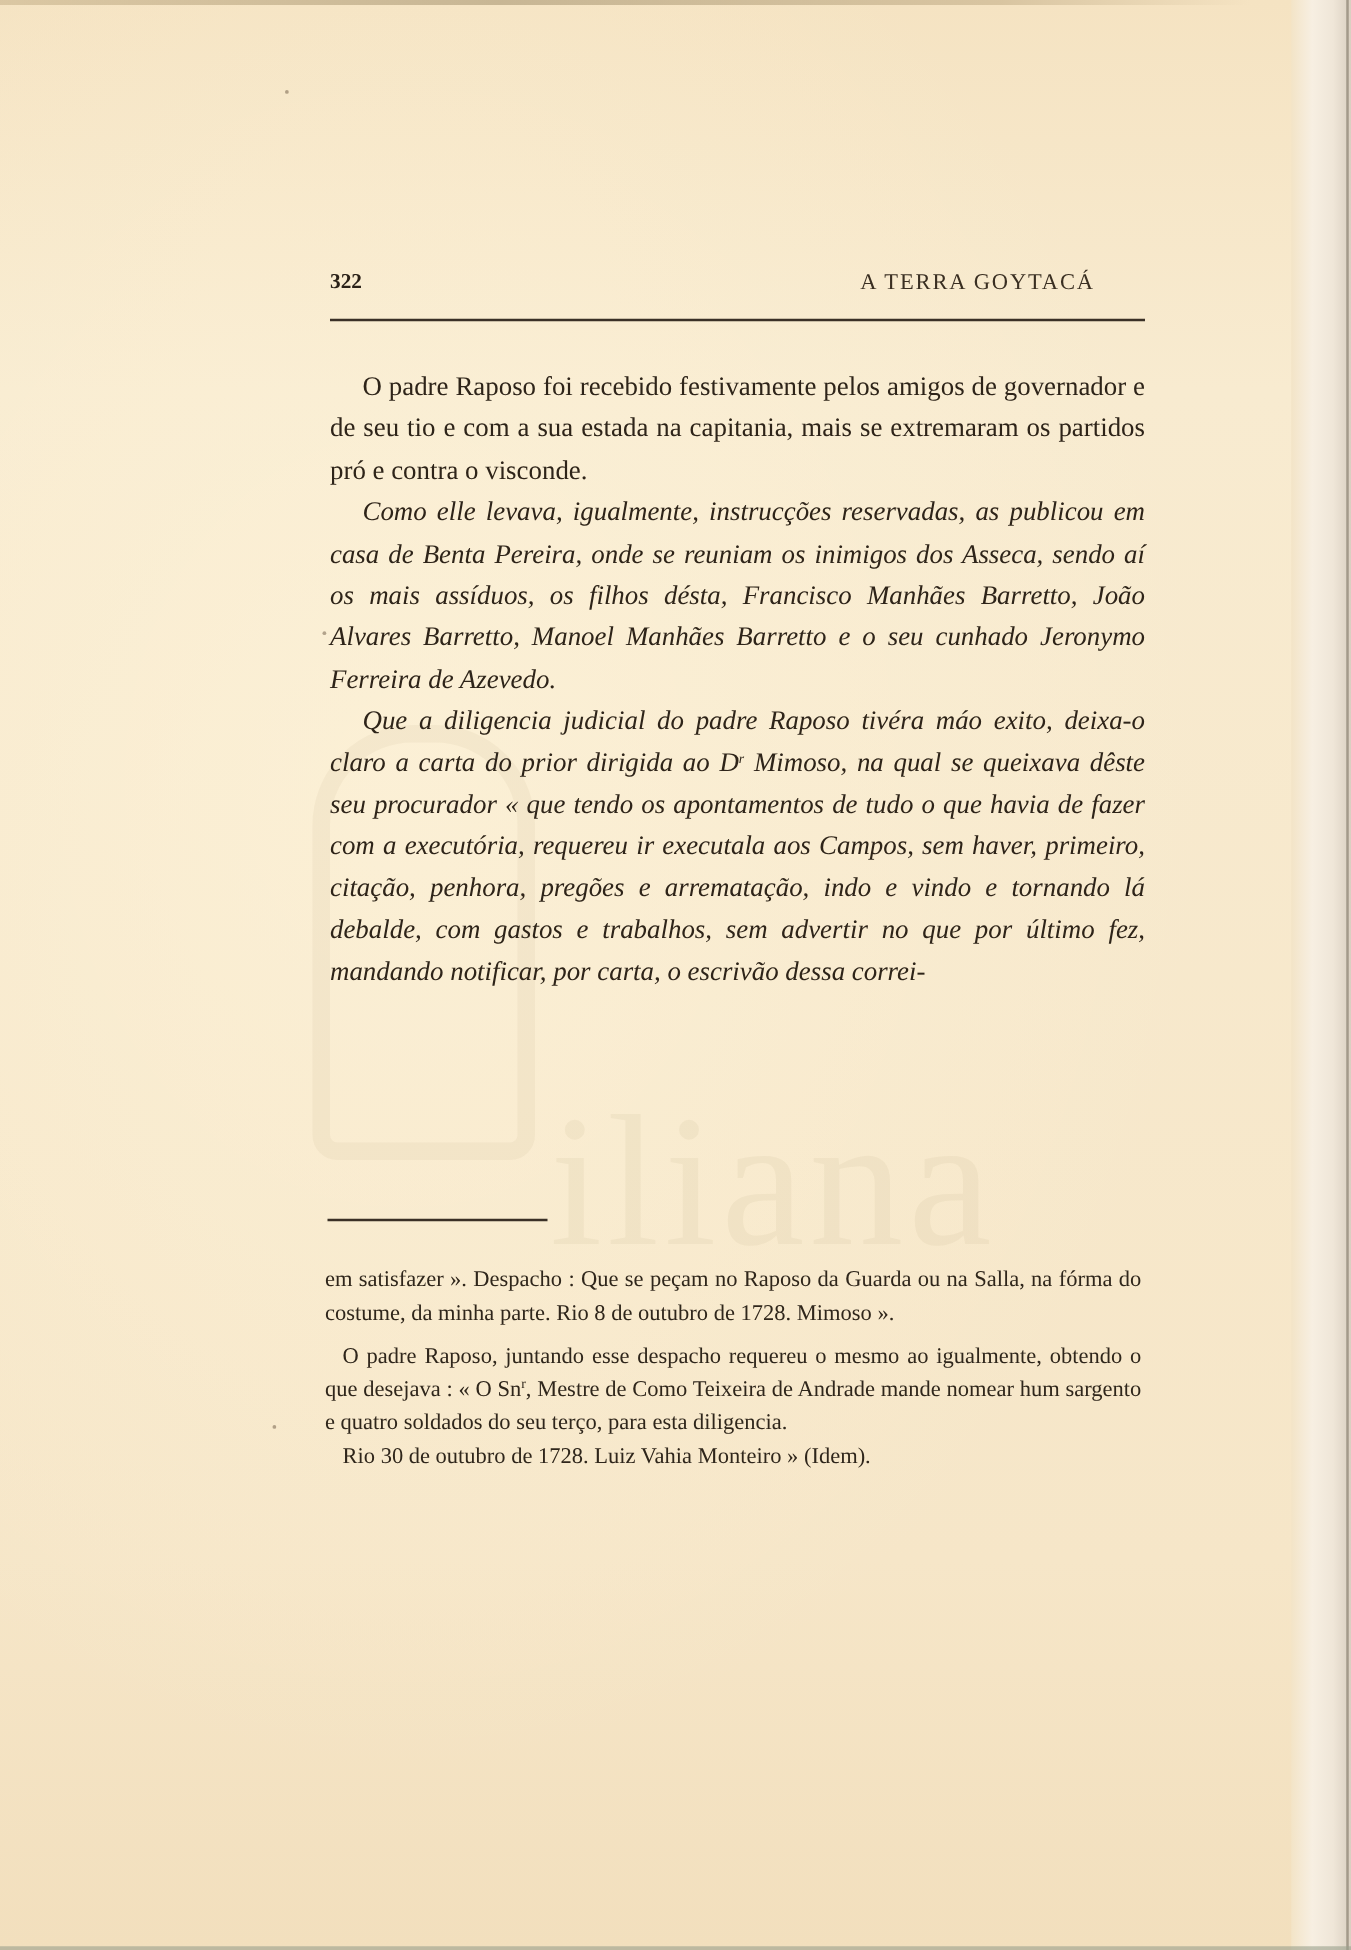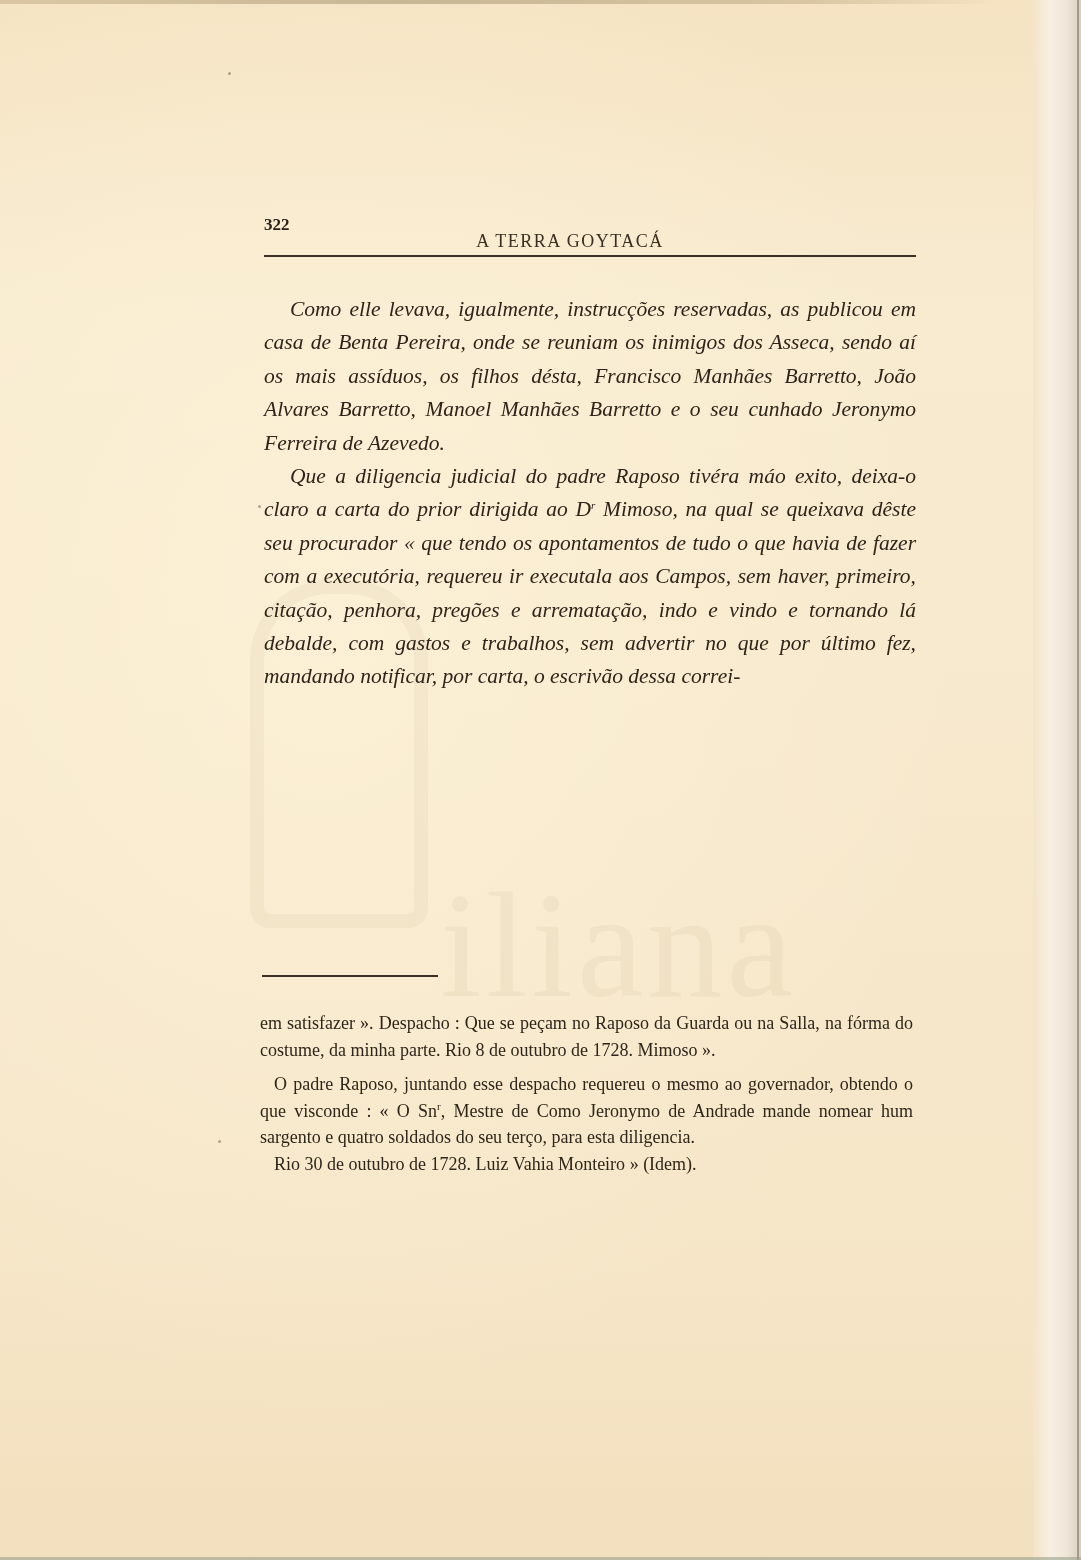--- a/index.html
+++ b/index.html
@@ -77,22 +77,22 @@
     }
     .page-number {
       position: absolute;
       left: 0; top: 2px;
       font-size: 17px;
       font-weight: bold;
       color: #2a2118;
     }
     .book-title {
       position: absolute;
-      left: 0; right: 0; top: 18px;
-      text-align: center;
+      left: 0; right: 0; top: 2px;
+      text-align: right;
       font-size: 18px;
       letter-spacing: 1.5px;
       color: #3a2f22;
       padding-right: 40px;
     }
     .head-rule {
       position: absolute;
       left: 264px; top: 255px;
       width: 652px; height: 2px;
       background: #3a3026;
@@ -169,24 +169,25 @@
 
   <div class="speck" style="left:218px; top:1140px;"></div>
 
   <div class="running-head">
     <span class="page-number">322</span>
     <span class="book-title">A TERRA GOYTACÁ</span>
   </div>
   <div class="head-rule"></div>
 
   <div class="body-text">
+    <p>O padre Raposo foi recebido festivamente pelos amigos de governador e de seu tio e com a sua estada na capitania, mais se extremaram os partidos pró e contra o visconde.</p>
     <p class="gap">Como elle levava, igualmente, instrucções reservadas, as publicou em casa de Benta Pereira, onde se reuniam os inimigos dos Asseca, sendo aí os mais assíduos, os filhos désta, Francisco Manhães Barretto, João Alvares Barretto, Manoel Manhães Barretto e o seu cunhado Jeronymo Ferreira de Azevedo.</p>
     <p class="gap"><span>Que a diligencia judicial do padre Raposo tivéra máo exito, deixa-o claro a carta do prior dirigida ao </span><span>D</span><sup>r</sup><span> Mimoso, na qual se queixava dêste seu procurador « que tendo os apontamentos de tudo o que havia de fazer com a executória, requereu ir executala aos Campos, sem haver, primeiro, citação, penhora, pregões e arrematação, indo e vindo e tornando lá debalde, com gastos e trabalhos, sem advertir no que por último fez, mandando notificar, por carta, o escrivão dessa correi-</span></p>
   </div>
 
   <div class="footnote-rule"></div>
 
   <div class="footnotes">
     <p><span>em satisfazer ». Despacho : Que se peçam no Raposo da Guarda ou na Salla, na fórma do costume, da minha parte. </span><span class="italic">Rio 8 de outubro de 1728. Mimoso</span><span> ».</span></p>
-    <p class="indent spaced"><span>O padre Raposo, juntando esse despacho requereu o mesmo ao governador, obtendo o que visconde : « O Sn</span><sup>r</sup><span>, Mestre de Como </span><span class="italic">Jeronymo de Andrade</span><span> mande nomear hum sargento e quatro soldados do seu terço, para esta diligencia.</span></p>
+    <p class="indent spaced"><span>O padre Raposo, juntando esse despacho requereu o mesmo ao igualmente, obtendo o que desejava : « O Sn</span><sup>r</sup><span>, Mestre de Como </span><span class="italic">Teixeira de Andrade</span><span> mande nomear hum sargento e quatro soldados do seu terço, para esta diligencia.</span></p>
     <p class="indent"><span class="italic">Rio 30 de outubro de 1728. Luiz Vahia Monteiro</span><span> » (Idem).</span></p>
   </div>
 </div>
 
 </body></html>

